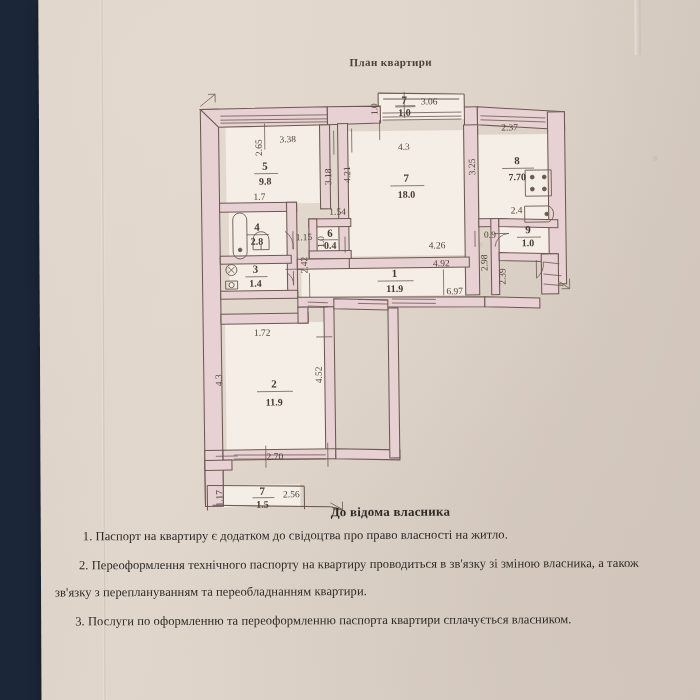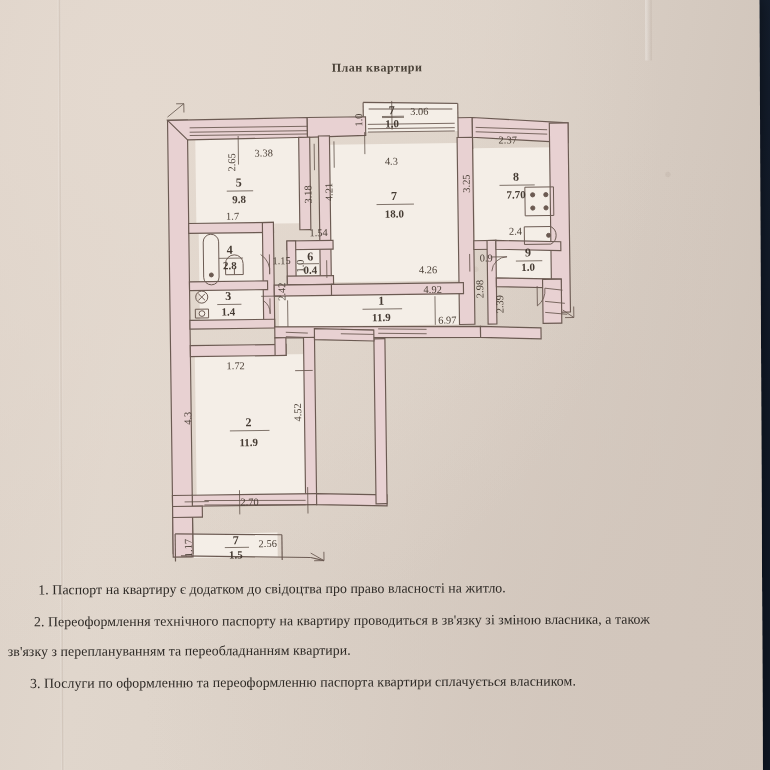--- a/index.html
+++ b/index.html
@@ -4,21 +4,21 @@
 <style>
   html,body{margin:0;padding:0;}
   body{
     width:700px;height:700px;overflow:hidden;
     background:#1b2638;
     font-family:"Liberation Serif", serif;
     position:relative;
   }
   
   #desk{position:absolute;inset:0;background:
-      linear-gradient(125deg,#1e2a3c 0%, #16202f 45%, #101826 100%);}
+      linear-gradient(125deg,#1e2a3c 0%, #16202f 45%, #101826 100%); margin-left: 48px;}
   
   #paper{
     position:absolute;left:-8px;top:-4px;width:700px;height:712px;
     background:
       radial-gradient(ellipse at 18% 12%, #e4d9cf 0%, rgba(228,217,207,0) 60%),
       radial-gradient(ellipse at 88% 85%, #d2c6bc 0%, rgba(210,198,188,0) 55%),
       linear-gradient(100deg,#dbd0c6 0%, #e0d6cc 22%, #dcd2c8 55%, #cec2b8 100%);
     transform:rotate(-0.25deg);
     box-shadow:2px 4px 14px rgba(0,0,0,.45);
   }
@@ -325,18 +325,19 @@
           <text class="dl" x="402" y="271">4.92</text>
           <text class="dl" x="415" y="299">6.97</text>
           <text class="dl" x="222" y="338">1.72</text>
           <text class="dl" x="233" y="462">2.70</text>
           <text class="dl" x="249" y="500">2.56</text>
         </g>
         </g>
       </svg>
     </div>
 
+    <div id="notice-h">До відома власника</div>
     <div class="note" id="n1">1. Паспорт на квартиру є додатком до свідоцтва про право власності на житло.</div>
     <div class="note" id="n2a">2. Переоформлення технічного паспорту на квартиру проводиться в зв'язку зі зміною власника, а також</div>
     <div class="note" id="n2b">зв'язку з переплануванням та переобладнанням квартири.</div>
     <div class="note" id="n3">3. Послуги по оформленню та переоформленню паспорта квартири сплачується власником.</div>
   </div>
 </div>
 
 </body></html>

